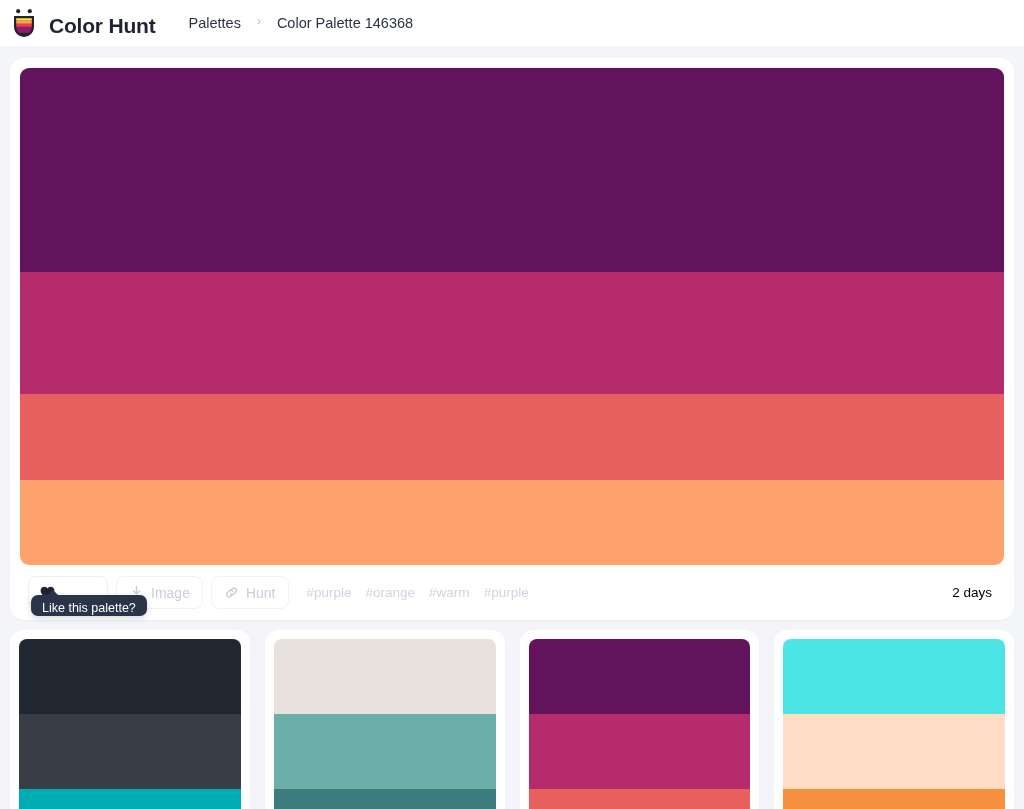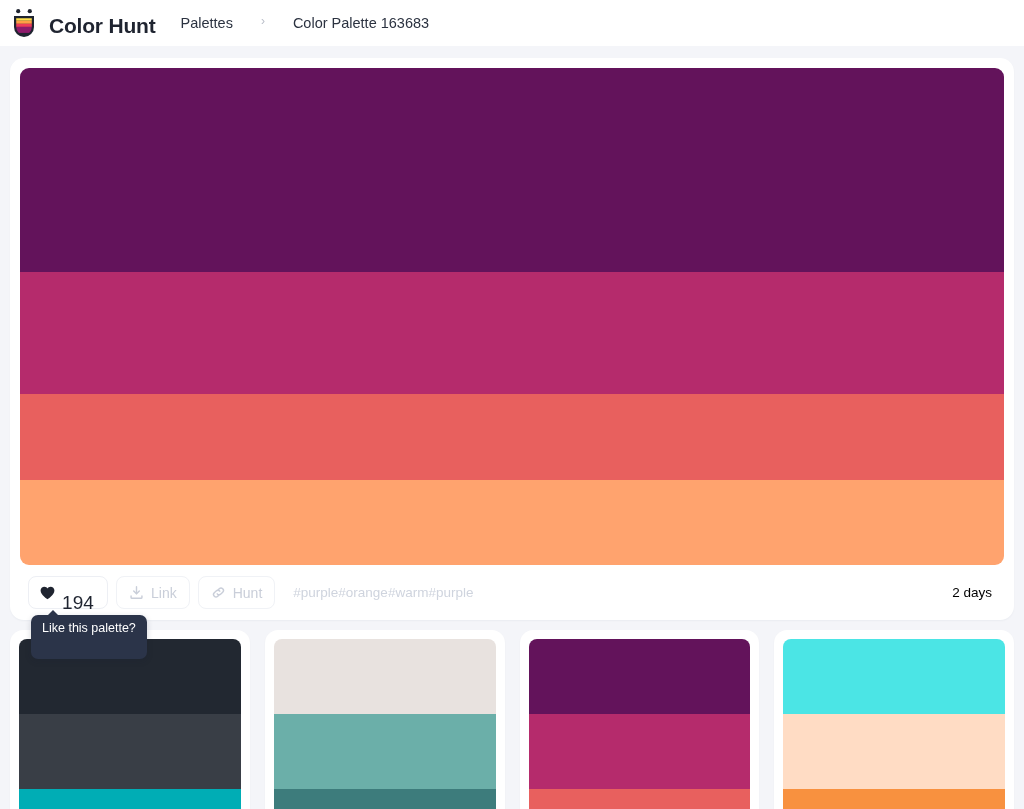--- a/index.html
+++ b/index.html
@@ -49,22 +49,22 @@
   .brand-name {
     font-size: 21px;
     font-weight: 700;
     letter-spacing: -0.2px;
     color: #1f2430;
     white-space: nowrap;
   }
 
   .breadcrumb {
     display: flex;
-    gap: 28px;
-    margin-left: 25px;
+    gap: 16px;
+    margin-left: 33px;
     font-size: 14.5px;
     color: #2b3240;
   }
   .crumb {
     color: #2b3240;
     text-decoration: none;
     white-space: nowrap;
   }
   .crumb-sep {
     color: #b9bec9;
@@ -123,20 +123,21 @@
     white-space: nowrap;
   }
   .abtn.muted { color: #c9ced9; border-color: #f0f2f6; }
   .abtn .lbl { line-height: 1; }
   #like-button { color: #1f2430; font-weight: 600; padding: 0 13px 0 11px; }
   #like-count { font-size: 19px; font-weight: 400; letter-spacing: 0.1px; margin-top: 20px; }
 
   .tag-list {
     display: flex;
     align-items: flex-start;
+    gap: 14px;
     margin-left: 10px;
   }
   .tag {
     font-size: 13.5px;
     color: #cfd4de;
     text-decoration: none;
     cursor: pointer;
     white-space: nowrap;
   }
 
@@ -145,26 +146,26 @@
     font-size: 13.5px;
     color: #000000;
     padding-right: 4px;
     white-space: nowrap;
   }
 
   
   #like-tooltip {
     position: absolute;
     left: 11px;
-    top: 50px;
+    top: 30px;
     background: #2b3449;
     color: #ffffff;
     font-size: 12.5px;
     border-radius: 7px;
-    padding: 6px 11px 24px 11px;
+    padding: 6px 11px 1px 11px;
     white-space: nowrap;
     z-index: 30;
     box-shadow: 0 2px 6px rgba(20,28,48,0.18);
   }
   #like-tooltip::before {
     content: "";
     position: absolute;
     top: -5px;
     left: 16px;
     width: 0; height: 0;
@@ -220,21 +221,21 @@
             <rect x="5" y="18.9" width="18" height="6" fill="#8e1b6c"></rect>
           </g>
         </svg>
       </span>
       <span class="brand-name">Color Hunt</span>
     </a>
 
     <nav class="breadcrumb">
       <a class="crumb" href="#">Palettes</a>
       <span class="crumb-sep">›</span>
-      <span class="crumb-current">Color Palette 163683</span>
+      <span class="crumb-current">Color Palette 146368</span>
     </nav>
 
   </div>
 </div>
 
 <div id="page">
 
   <div id="palette-card">
 
     <div id="palette-swatches">
@@ -256,21 +257,21 @@
       </div>
 
       <div class="abtn muted">
         <span class="icon">
           <svg width="15" height="15" viewBox="0 0 16 16" fill="none" stroke="#c9ced9" stroke-width="1.5" stroke-linecap="round" stroke-linejoin="round" xmlns="http://www.w3.org/2000/svg">
             <path d="M8 1.8v7.4"></path>
               <path d="M5 6.4 8 9.4l3-3"></path>
               <path d="M2.2 11.6v1.6a1 1 0 0 0 1 1h9.6a1 1 0 0 0 1-1v-1.6"></path>
           </svg>
         </span>
-        <span class="lbl">Link</span>
+        <span class="lbl">Image</span>
       </div>
 
       <div class="abtn muted">
         <span class="icon">
           <svg width="15" height="15" viewBox="0 0 16 16" fill="none" stroke="#c9ced9" stroke-width="1.5" stroke-linecap="round" xmlns="http://www.w3.org/2000/svg">
             <path d="M6.6 9.4a2.6 2.6 0 0 0 3.9 0.3l2-2a2.6 2.6 0 0 0-3.7-3.7l-1.1 1.1"></path>
             <path d="M9.4 6.6a2.6 2.6 0 0 0-3.9-0.3l-2 2a2.6 2.6 0 0 0 3.7 3.7l1.1-1.1"></path>
           </svg>
         </span>
         <span class="lbl">Hunt</span>

